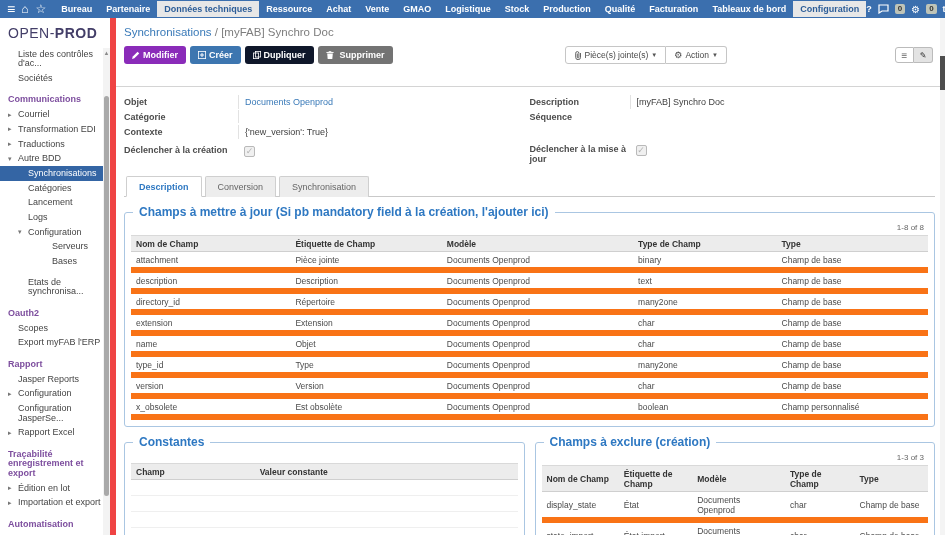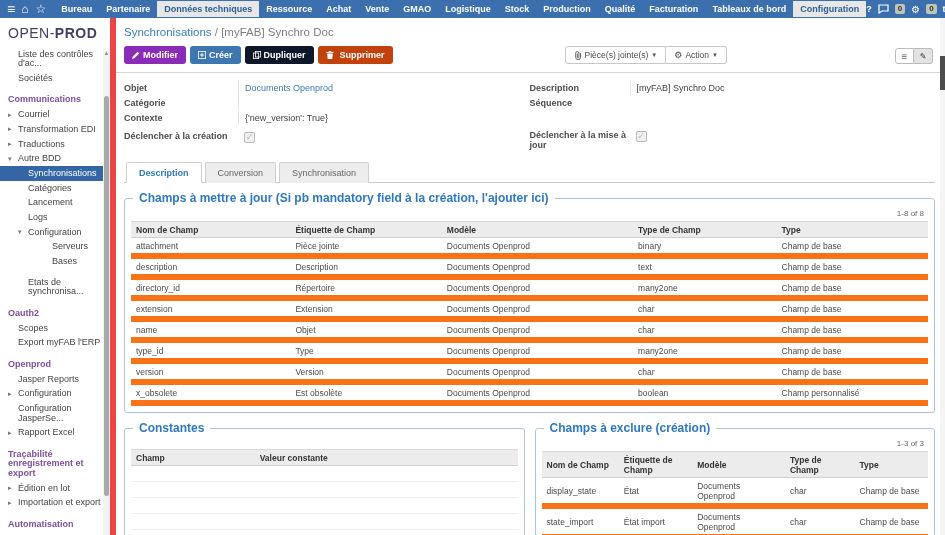--- a/index.html
+++ b/index.html
@@ -37,30 +37,30 @@
     background:#a9a9a9; border-radius:3px; }
 
   .main { flex:1; position:relative; background:#fff; }
   .main-sb { position:absolute; top:0; right:0; width:5px; bottom:0; background:#f4f4f4; }
   .main-sb .thumb { position:absolute; top:38px; left:0; width:5px; height:34px; background:#4d4d4d; }
 
   .breadcrumb { padding:8px 0 4px 8px; font-size:11.5px; }
   .breadcrumb .parent { color:#3a7ab8; cursor:pointer; }
   .breadcrumb .sep, .breadcrumb .current { color:#7d7d7d; }
 
-  .toolbar { display:flex; align-items:flex-end; padding:4px 12px 8px 8px;
+  .toolbar { display:flex; align-items:center; padding:4px 12px 22px 8px;
     border-bottom:1px solid #d4d4d4; }
   .btn { border:none; border-radius:3px; color:#fff; font-size:9px; font-weight:bold;
     padding:4px 8px; margin-right:4px; cursor:pointer; display:inline-flex; align-items:center; gap:3px;
     font-family:inherit; }
   .btn svg { display:block; }
   .btn.modify { background:#8a2bb9; }
   .btn.create { background:#3d76b0; }
   .btn.duplicate { background:#0f172a; }
-  .btn.delete { background:#c2410c;gap:6px; }
+  .btn.delete { background:#737373;gap:6px; }
   .center-group { margin:0 auto; display:flex; }
   .wbtn { background:#fff; border:1px solid #c6c6c6; color:#4a4a4a; font-size:8.5px;
     padding:3px 8px; display:inline-flex; align-items:center; gap:3px; cursor:pointer; font-family:inherit; }
   .wbtn:first-child { border-radius:3px 0 0 3px; }
   .wbtn:last-child { border-radius:0 3px 3px 0; border-left:none; }
   .caret { font-size:6px; color:#555; }
   .view-toggles { display:flex; }
   .vbtn { width:19px; height:16px; border:1px solid #bbb; background:#fff; color:#666;
     font-size:10px; line-height:13px; text-align:center; cursor:pointer; padding:0; }
   .vbtn:first-child { border-radius:3px 0 0 3px; }
@@ -237,21 +237,21 @@
           <span>Scopes</span>
         </div>
 
         <div class="side-item">
           <span class="arrow"></span>
           <span>Export myFAB l'ERP</span>
         </div>
 
         <div class="side-item section">
           <span class="arrow"></span>
-          <span>Openprod</span>
+          <span>Rapport</span>
         </div>
 
         <div class="side-item">
           <span class="arrow"></span>
           <span>Jasper Reports</span>
         </div>
 
         <div class="side-item">
           <span class="arrow">▸</span>
           <span>Configuration</span>

